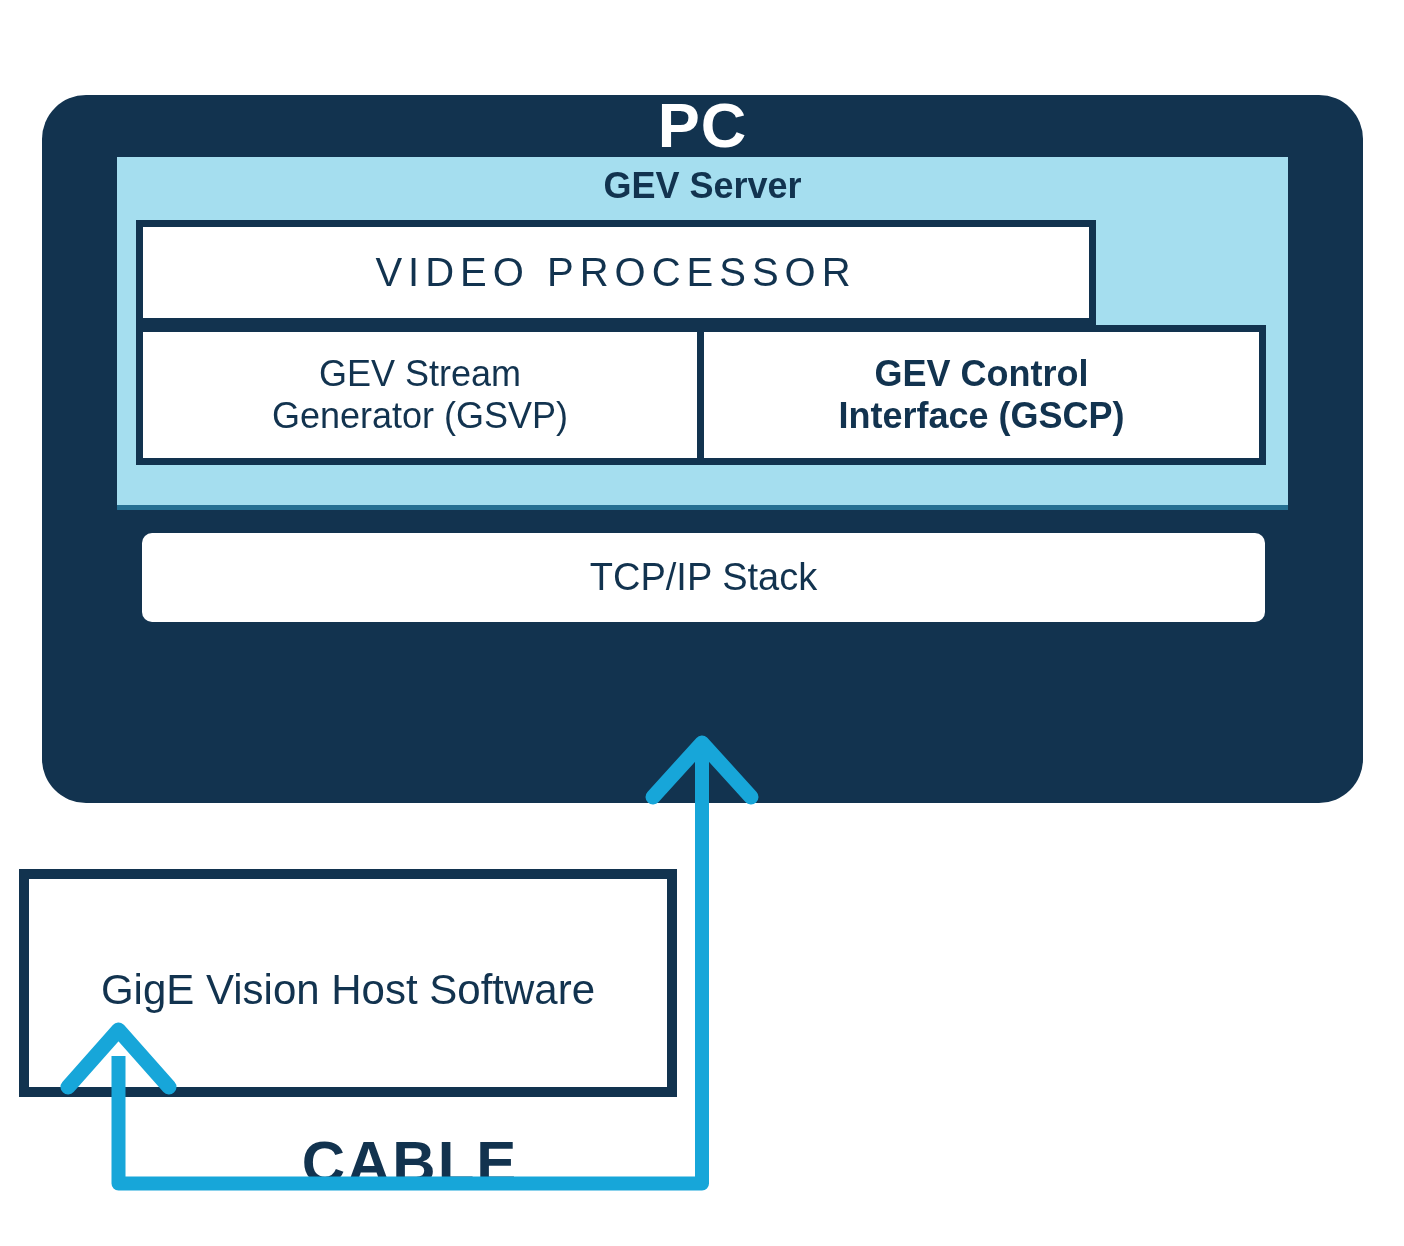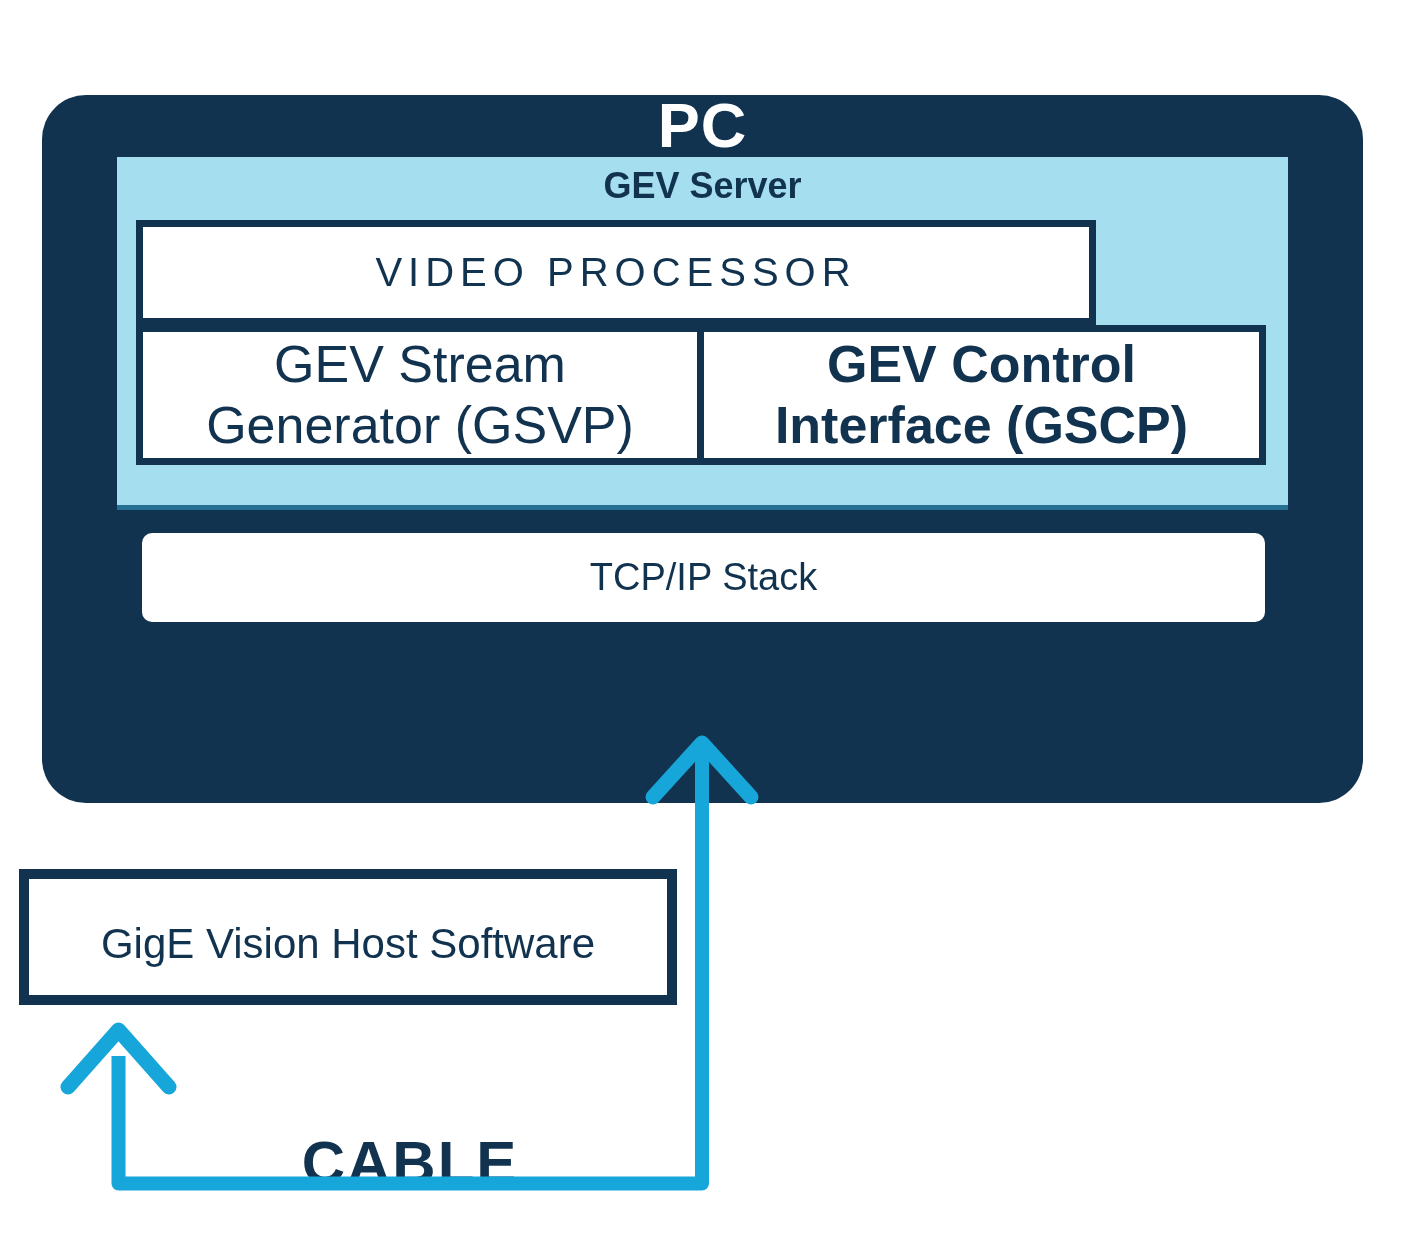--- a/index.html
+++ b/index.html
@@ -70,21 +70,21 @@
     width:1130px;height:140px;
     display:flex;
   }
   .sub-box{
     background:var(--white);
     border:7px solid var(--navy);
     height:140px;
     display:flex;flex-direction:column;
     align-items:center;justify-content:center;
     color:var(--navy);
-    font-size:52px;
+    font-size:36px;
     line-height:1.18;
     text-align:center;
   }
   .sub-box.left{width:568px;}
   .sub-box.right{width:569px;margin-left:-7px;font-weight:bold;}
   
   .plain-row{
     position:absolute;
     left:100px;
     width:1123px;
@@ -92,21 +92,21 @@
     display:flex;align-items:center;justify-content:center;
     color:var(--navy);
     font-size:38px;
   }
   .tcpip-box{top:438px;height:89px;border-radius:10px;}
   .network-box{top:537px;height:88px;}
   
   .host-box{
     position:absolute;
     left:19px;top:869px;
-    width:658px;height:136px;
+    width:658px;height:228px;
     background:var(--white);
     border:10px solid var(--navy);
     display:flex;flex-direction:column;
     align-items:center;justify-content:center;
     padding-top:14px;
     color:var(--navy);
     font-size:42px;
     line-height:1.05;
     text-align:center;
     white-space:nowrap;

